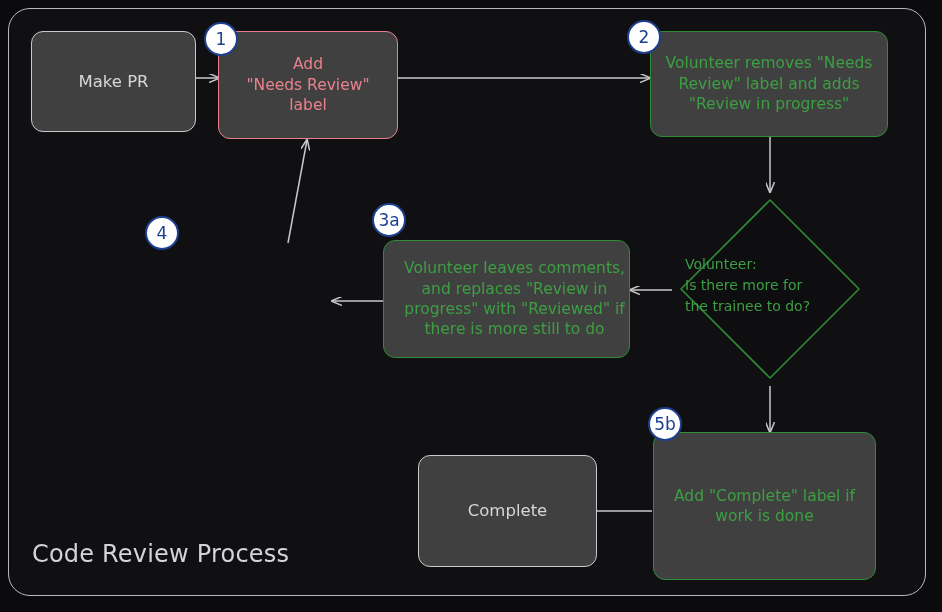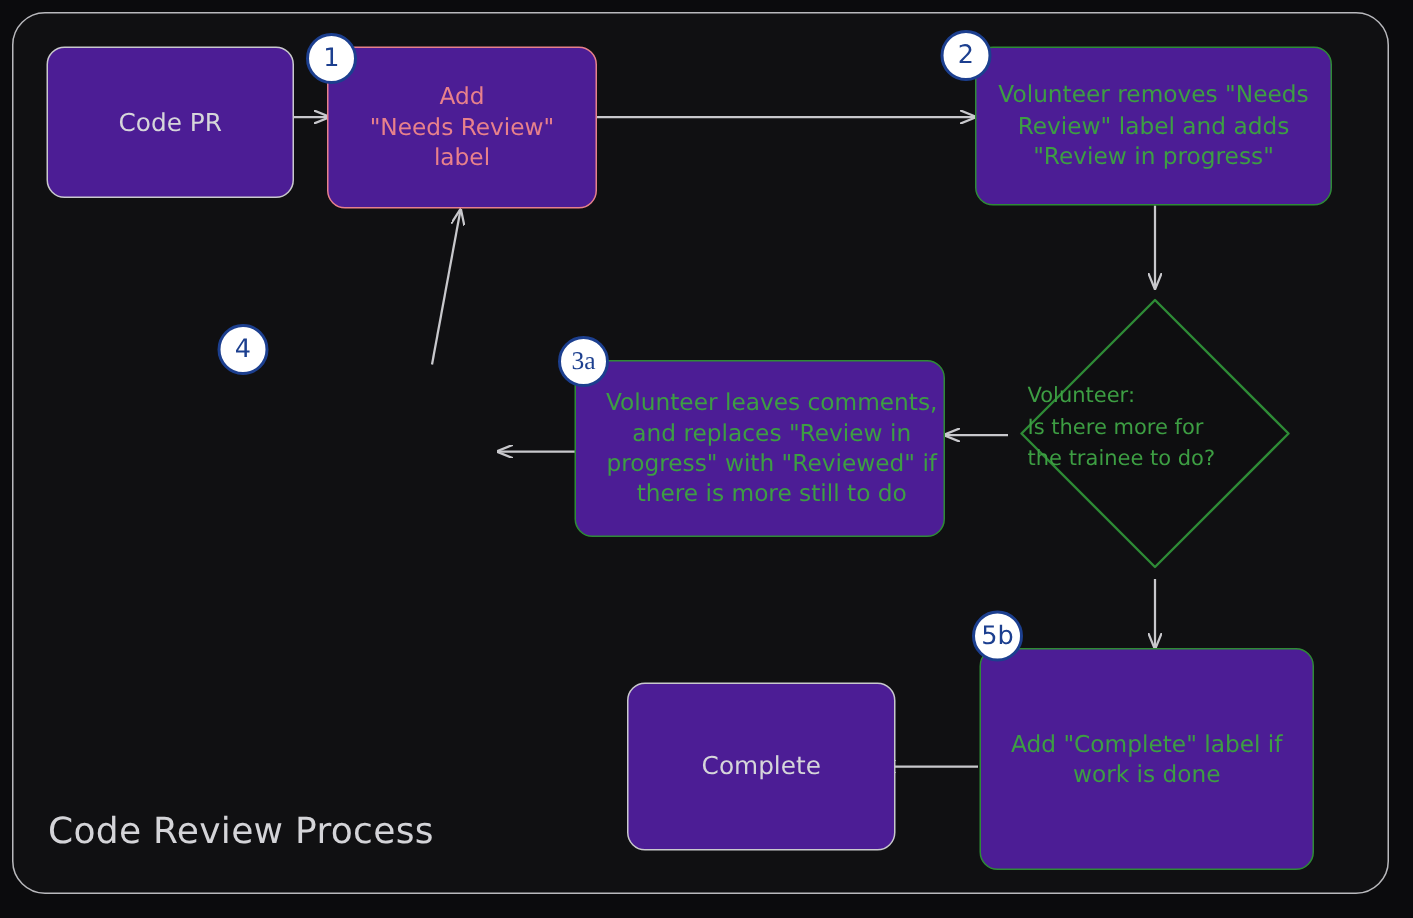--- a/index.html
+++ b/index.html
@@ -37,21 +37,21 @@
     pointer-events: none;
   }
   .node {
     position: absolute;
     box-sizing: border-box;
     display: flex;
     align-items: center;
     justify-content: center;
     text-align: center;
     border-radius: 12px;
-    background: #4c1d95;
+    background: #404040;
     line-height: 1.32;
   }
   .node .txt {
     display: block;
     width: 100%;
     white-space: pre-line;
   }
   .node.neutral {
     border: 1.6px solid #c9c9cd;
     color: #d6d6da;
@@ -147,21 +147,21 @@
 
       <path d="M288,243 L307,140"></path>
 
       <path d="M770,386 L770,432"></path>
 
       <path d="M652,511 L587,511"></path>
     </g>
   </svg>
 
   <div class="node neutral" id="node-raise-pr" style="left:31px; top:31px; width:165px; height:101px;">
-    <span class="txt">Code PR</span>
+    <span class="txt">Make PR</span>
   </div>
 
   <div class="node red" id="node-add-needs-review" style="left:218px; top:31px; width:180px; height:108px;">
     <span class="txt">Add
 "Needs Review"
 label</span>
   </div>
 
   <div class="node green" id="node-volunteer-removes" style="left:650px; top:31px; width:238px; height:106px;">
     <span class="txt">Volunteer removes "Needs
@@ -192,21 +192,21 @@
   </div>
 
   <div class="node neutral" id="node-complete" style="left:418px; top:455px; width:179px; height:112px;">
     <span class="txt">Complete</span>
   </div>
 
   <div class="badge" style="left:204px; top:22px;">1</div>
 
   <div class="badge" style="left:627px; top:20px;">2</div>
 
-  <div class="badge" style="left:372px; top:224px;font-family:Liberation Serif, serif;">3a</div>
+  <div class="badge" style="left:372px; top:203px;">3a</div>
 
   <div class="badge" style="left:145px; top:216px;">4</div>
 
   <div class="badge" style="left:648px; top:407px;">5b</div>
 
   <div id="diagram-title">Code Review Process</div>
 
 </div>
 
 </body></html>

